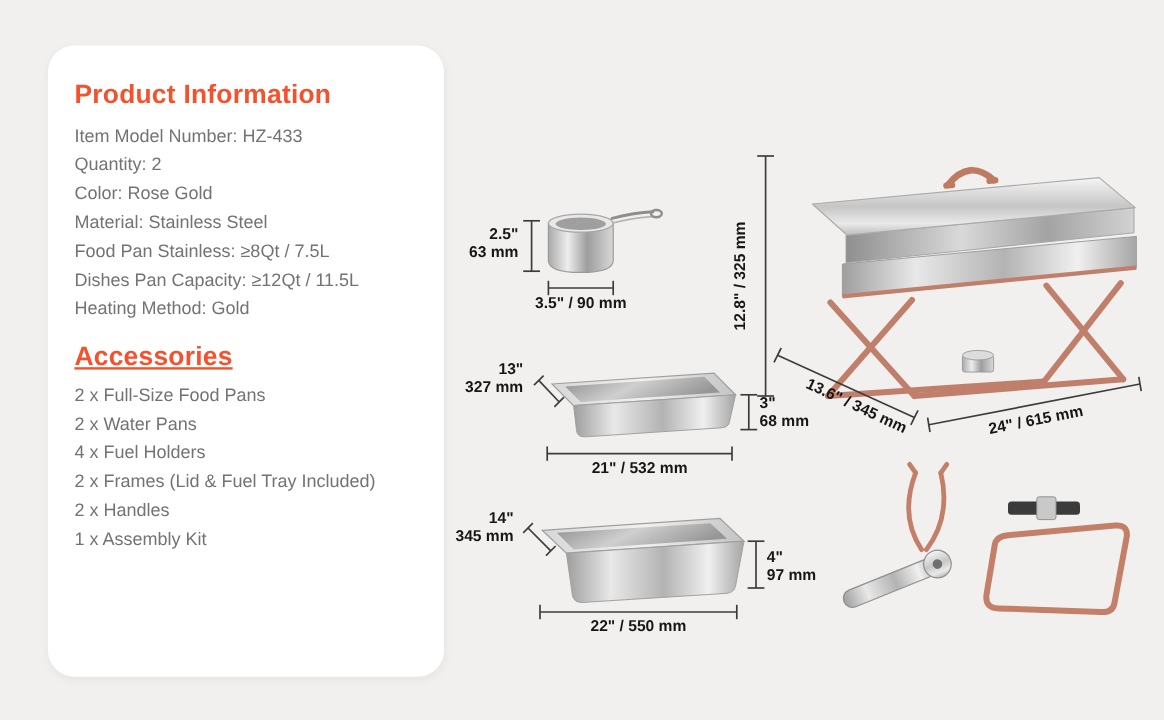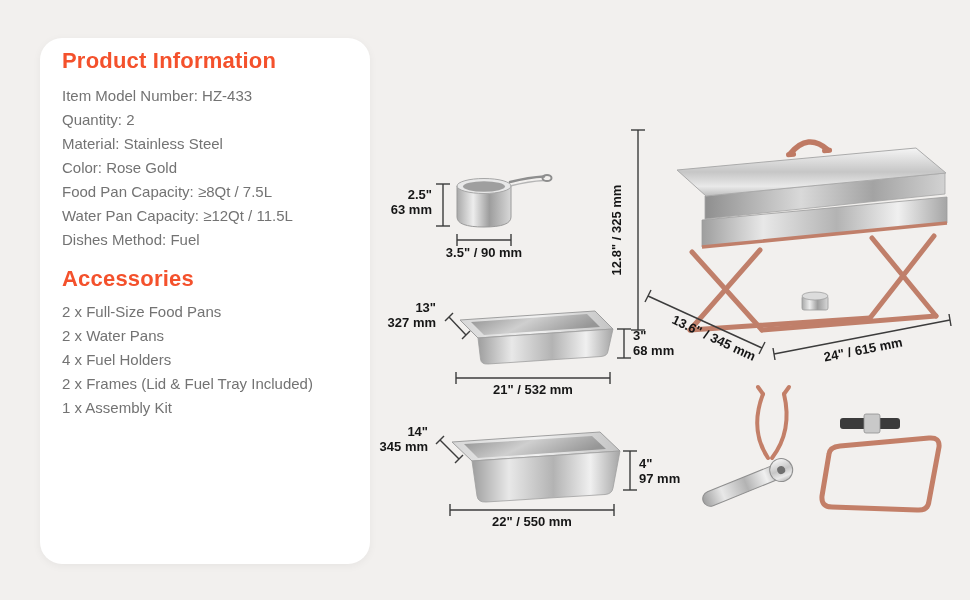--- a/index.html
+++ b/index.html
@@ -4,59 +4,60 @@
 <style>
   html,body { margin:0; padding:0; }
   .page {
     position:relative; width:970px; height:600px;
     background:#f2f0ee; overflow:hidden;
     font-family:"Liberation Sans", sans-serif;
   }
   .card {
     position:absolute; left:40px; top:38px; width:330px; height:526px;
     background:#ffffff; border-radius:22px; box-sizing:border-box;
-    padding:10px 22px; box-shadow:0 2px 8px rgba(0,0,0,0.05);
+    padding:28px 22px; box-shadow:0 2px 8px rgba(0,0,0,0.05);
   }
   .card h1, .card h2 {
     margin:0; color:#f4512c; font-size:22px; font-weight:bold; letter-spacing:0.2px;
   }
   .card h1 { margin-bottom:10px; }
-  .card h2 { margin-top:14px; margin-bottom:8px; }
+  .card h2 { margin-top:14px; margin-bottom:8px;text-decoration:underline; }
   .line {
     font-size:15px; color:#737373; line-height:24px; white-space:nowrap;
   }
   .figure { position:absolute; left:370px; top:80px; width:600px; height:500px; }
   svg text {
     font-family:"Liberation Sans", sans-serif;
     font-weight:bold; font-size:13px; fill:#161616;
   }
   .dim line { stroke:#3c3c3c; stroke-width:1.4; }
 </style>
 </head>
 <body>
 
 <div class="page">
 
   <div class="card">
     <h1>Product Information</h1>
     <div>
       <div class="line">Item Model Number: HZ-433</div>
       <div class="line">Quantity: 2</div>
+      <div class="line">Color: Rose Gold</div>
       <div class="line">Material: Stainless Steel</div>
-      <div class="line">Color: Rose Gold</div>
-      <div class="line">Food Pan Capacity: ≥8Qt / 7.5L</div>
-      <div class="line">Water Pan Capacity: ≥12Qt / 11.5L</div>
-      <div class="line">Dishes Method: Fuel</div>
+      <div class="line">Food Pan Stainless: ≥8Qt / 7.5L</div>
+      <div class="line">Dishes Pan Capacity: ≥12Qt / 11.5L</div>
+      <div class="line">Heating Method: Gold</div>
     </div>
     <h2>Accessories</h2>
     <div>
       <div class="line">2 x Full-Size Food Pans</div>
       <div class="line">2 x Water Pans</div>
       <div class="line">4 x Fuel Holders</div>
       <div class="line">2 x Frames (Lid &amp; Fuel Tray Included)</div>
+      <div class="line">2 x Handles</div>
       <div class="line">1 x Assembly Kit</div>
     </div>
   </div>
 
   <div class="figure">
   <svg viewBox="0 0 600 500" width="600" height="500">
     <defs>
       <linearGradient id="gSilverV" x1="0" y1="0" x2="0" y2="1">
         <stop offset="0" stop-color="#f5f5f5"></stop>
             <stop offset="0.5" stop-color="#c6c6c6"></stop>

